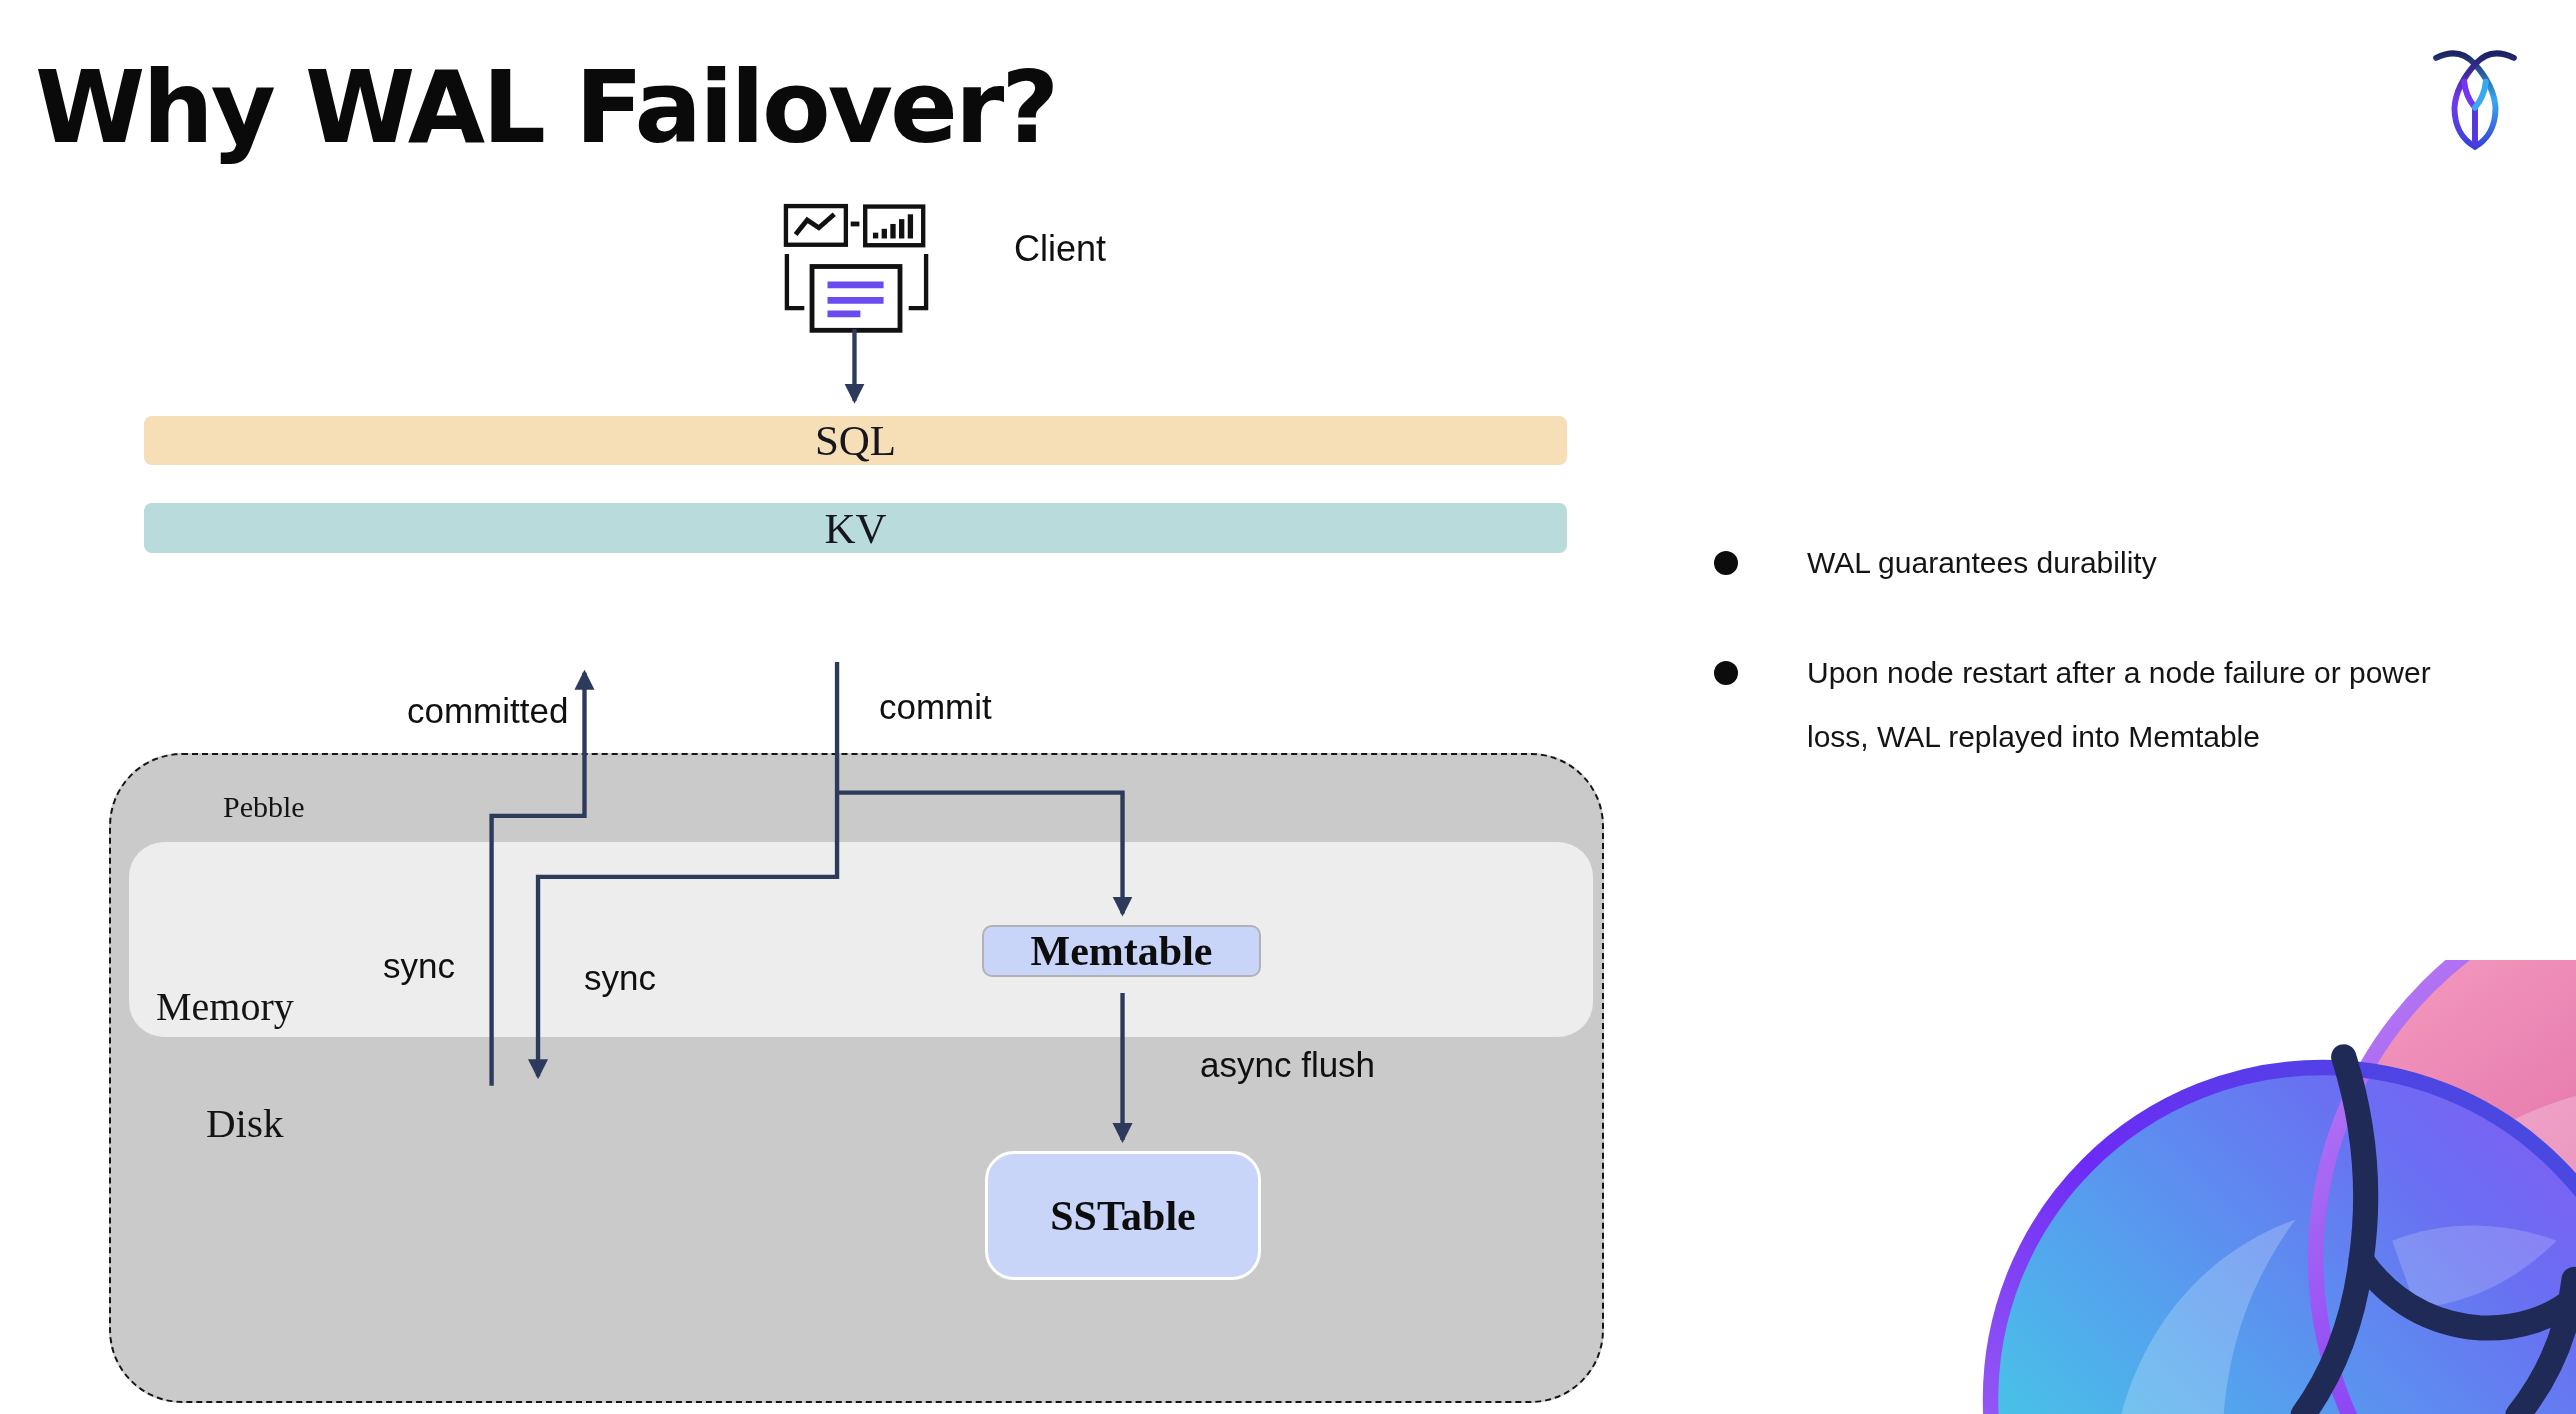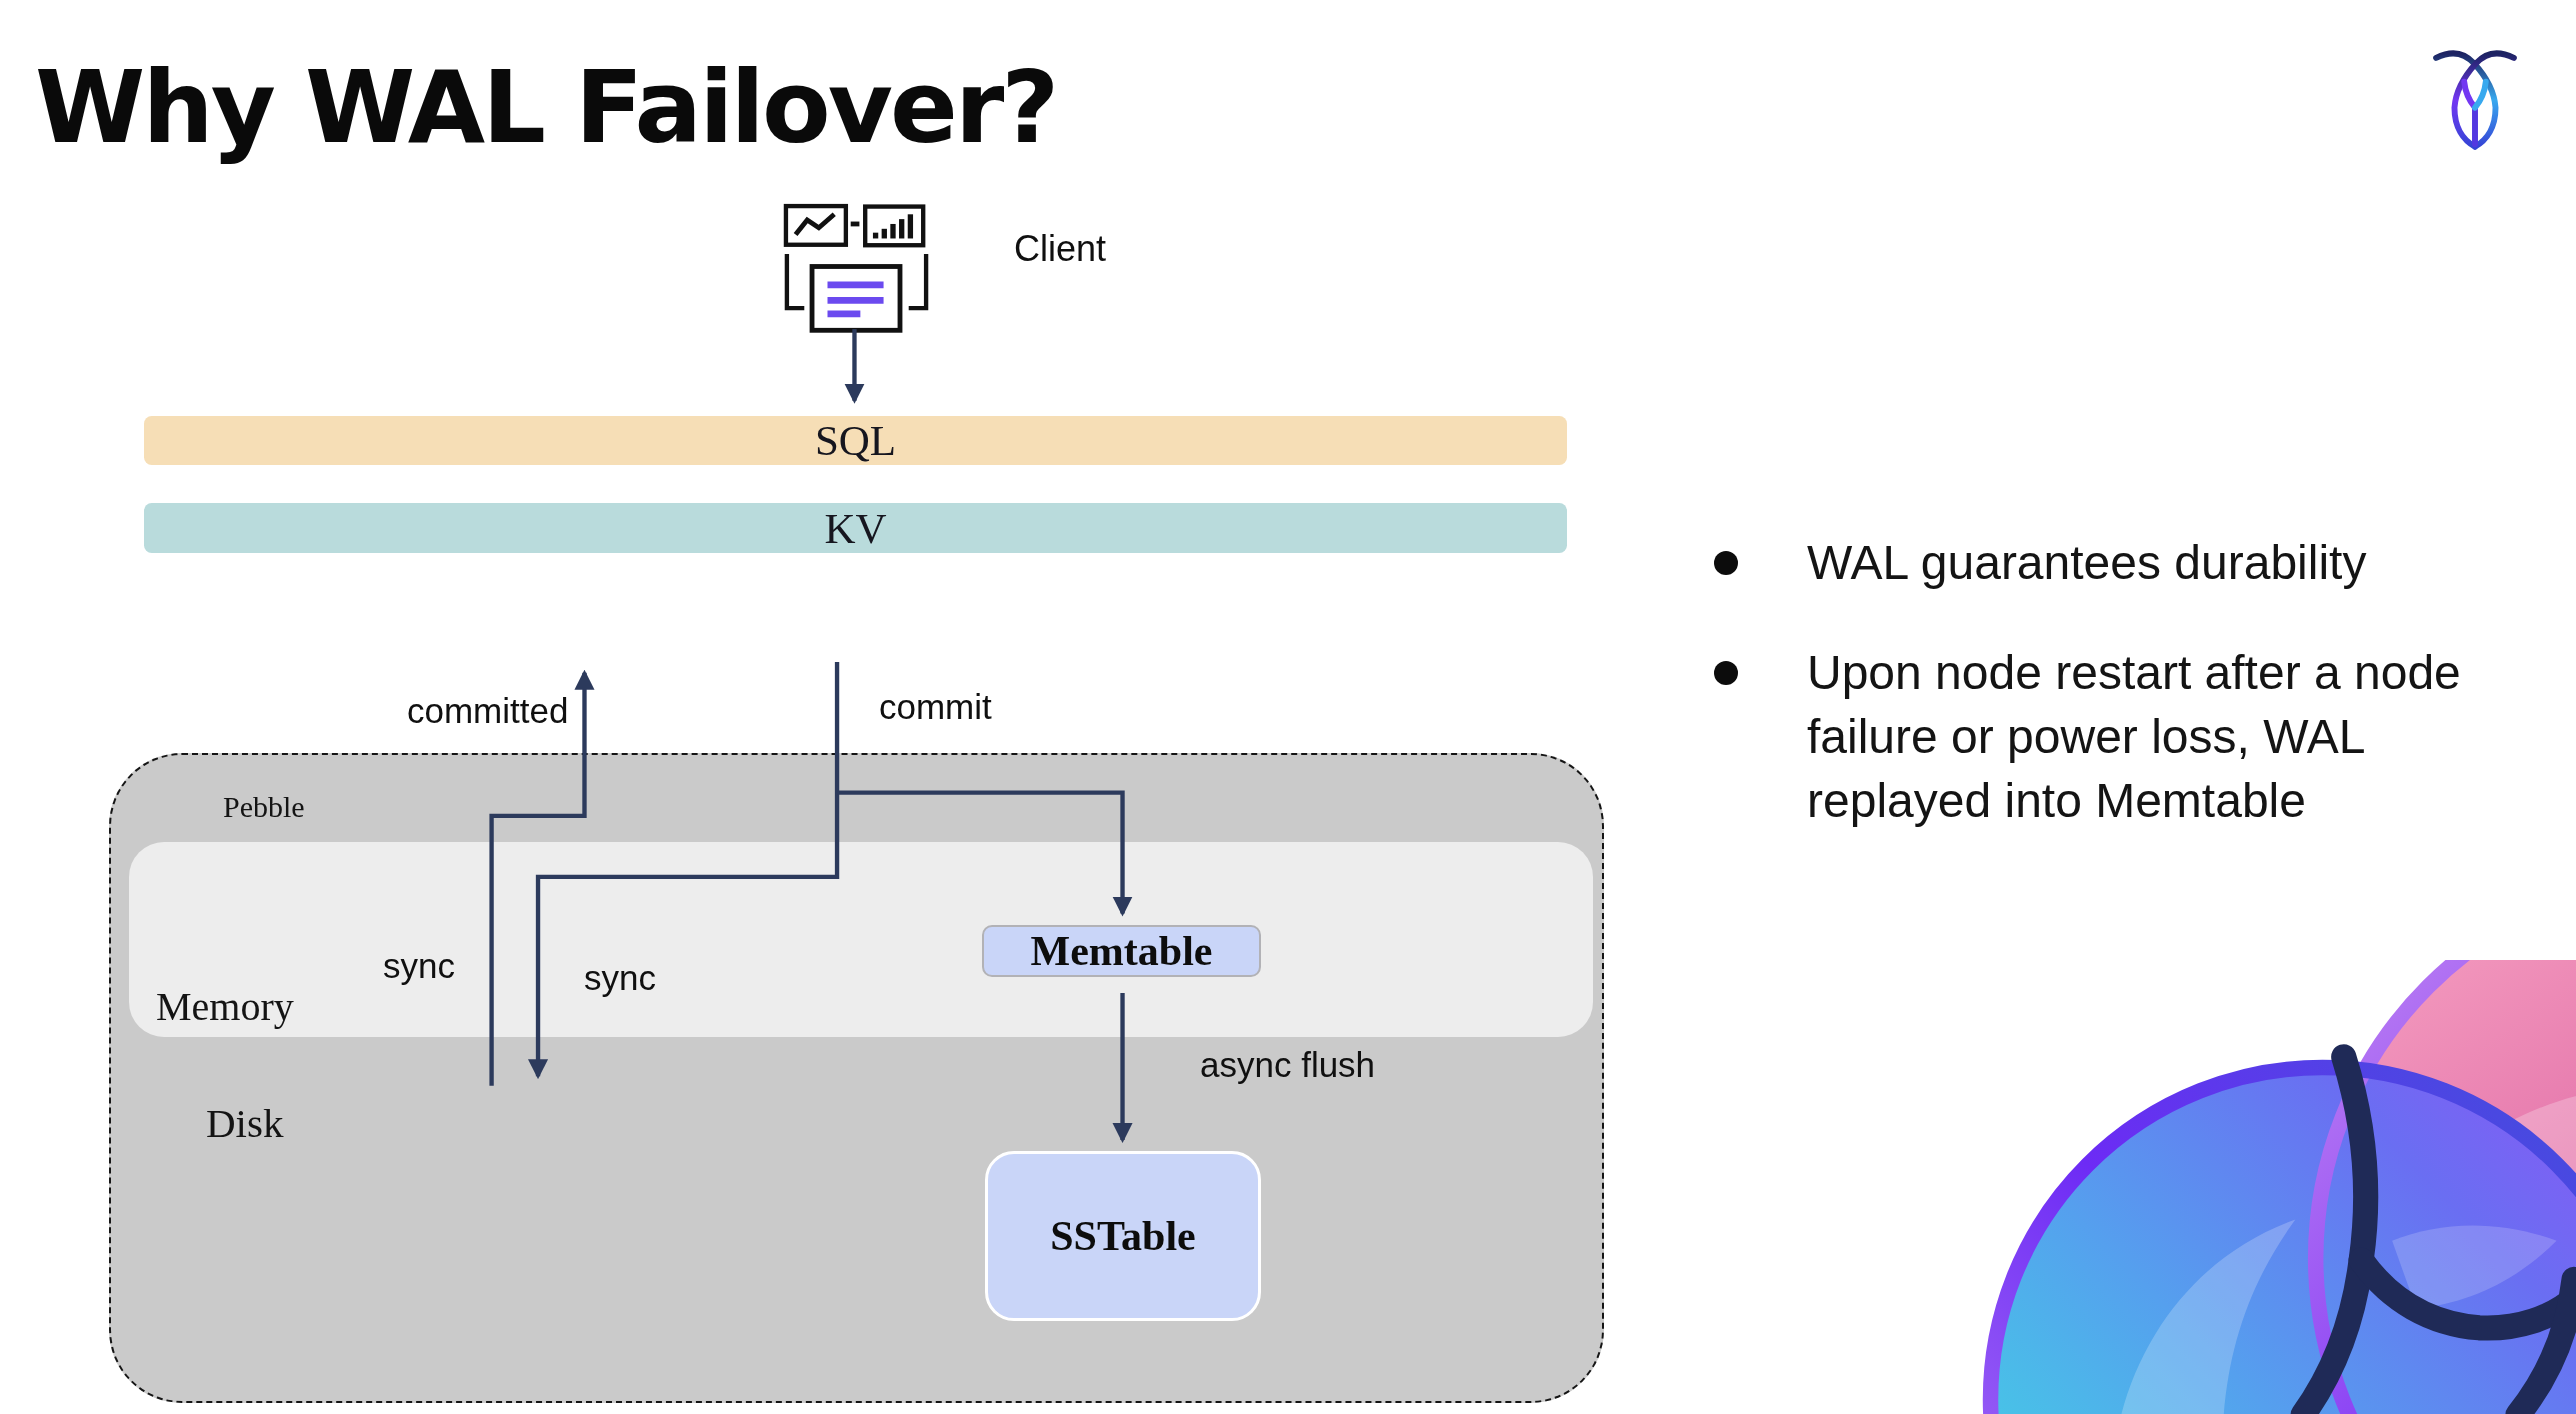--- a/index.html
+++ b/index.html
@@ -54,37 +54,37 @@
     position:absolute; z-index:4;
     display:flex; align-items:center; justify-content:center;
     background:#c9d5f8;
     font-family:"Liberation Serif", serif; font-weight:bold; color:#0d0d0d;
     box-sizing:border-box;
   }
   .node-wal{left:448px; top:1088px; width:182px; height:170px;
     border:3.9px solid #ffffff; border-radius:27px; font-size:44px;}
   .node-memtable{left:982px; top:925px; width:279px; height:52px;
     border:2.9px solid #b2b2b6; border-radius:10px; font-size:42px;}
-  .node-sstable{left:985px; top:1151px; width:276px; height:170px;
+  .node-sstable{left:985px; top:1151px; width:276px; height:129px;
     border:3.9px solid #ffffff; border-radius:29px; font-size:42px;}
   
   .connector-layer{position:absolute; left:0; top:0; z-index:5; pointer-events:none;}
   .edge-label{
     position:absolute; z-index:6; font-size:35px; color:#101010;
   }
   .lbl-committed{left:407px; top:691px;}
   .lbl-commit{left:879px; top:687px;}
   .lbl-sync-left{left:383px; top:946px;}
   .lbl-sync-right{left:584px; top:958px;}
   .lbl-async-flush{left:1200px; top:1045px;}
   
   .bullets{position:absolute; left:1689px; top:531px; width:803px; z-index:3;}
   .bullet{
     position:relative; padding-left:118px; width:658px;
-    font-size:48px; line-height:64px; color:#141414;
+    font-size:30px; line-height:64px; color:#141414;
     margin-bottom:46px;
   }
   .bullet .dot{
     position:absolute; left:25px; top:20.3px; width:24px; height:24px;
     border-radius:50%; background:#0c0c0c;
   }
   
   .corner-art{position:absolute; right:0; bottom:0; z-index:0;}
   .logo{position:absolute; left:2421px; top:45px;}
 </style>

